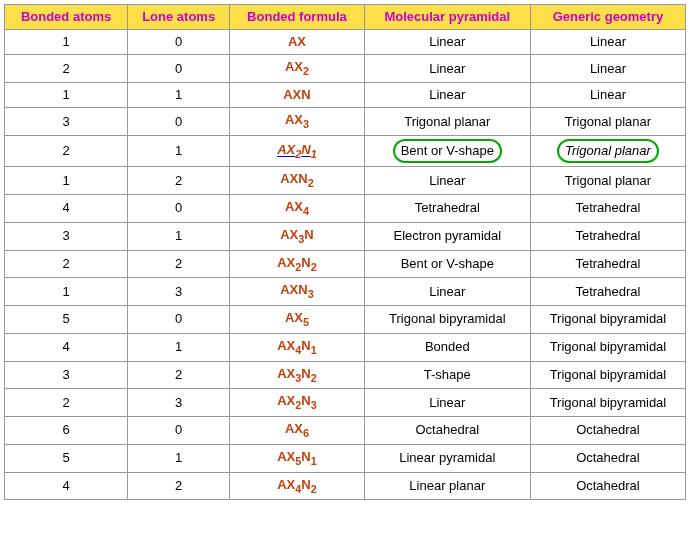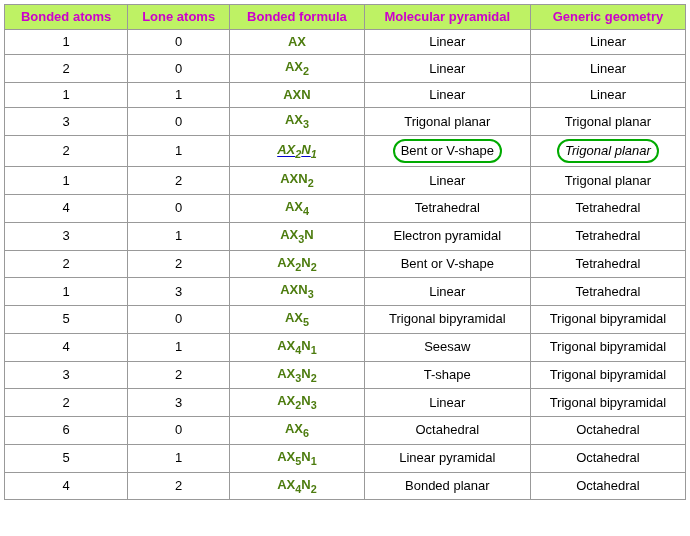--- a/index.html
+++ b/index.html
@@ -13,31 +13,31 @@
       border-collapse: collapse;
       width: 682px;
     }
     th, td {
       border: 1px solid #999;
       text-align: center;
       padding: 3px 5px;
       line-height: 1.4;
     }
     th {
-      background: #bef264;
+      background: #fde047;
       font-weight: bold;
       color: #cc00cc;
       font-size: 13px;
     }
     td {
       color: #000;
       font-size: 13px;
     }
     .formula {
-      color: #4d7c0f;
+      color: #c2410c;
       font-weight: bold;
     }
     .highlighted-mol {
       border: 2px solid #00aa00;
       border-radius: 12px;
       padding: 1px 6px;
       display: inline-block;
     }
     .highlighted-eg {
       border: 2px solid #00aa00;
@@ -141,21 +141,21 @@
         <td>5</td>
         <td>0</td>
         <td class="formula">AX<sub>5</sub></td>
         <td>Trigonal bipyramidal</td>
         <td>Trigonal bipyramidal</td>
       </tr>
       <tr>
         <td>4</td>
         <td>1</td>
         <td class="formula">AX<sub>4</sub>N<sub>1</sub></td>
-        <td>Seesaw</td>
+        <td>Bonded</td>
         <td>Trigonal bipyramidal</td>
       </tr>
       <tr>
         <td>3</td>
         <td>2</td>
         <td class="formula">AX<sub>3</sub>N<sub>2</sub></td>
         <td>T-shape</td>
         <td>Trigonal bipyramidal</td>
       </tr>
       <tr>
@@ -176,17 +176,17 @@
         <td>5</td>
         <td>1</td>
         <td class="formula">AX<sub>5</sub>N<sub>1</sub></td>
         <td>Linear pyramidal</td>
         <td>Octahedral</td>
       </tr>
       <tr>
         <td>4</td>
         <td>2</td>
         <td class="formula">AX<sub>4</sub>N<sub>2</sub></td>
-        <td>Bonded planar</td>
+        <td>Linear planar</td>
         <td>Octahedral</td>
       </tr>
     </tbody>
 </table>
 
 </body></html>

